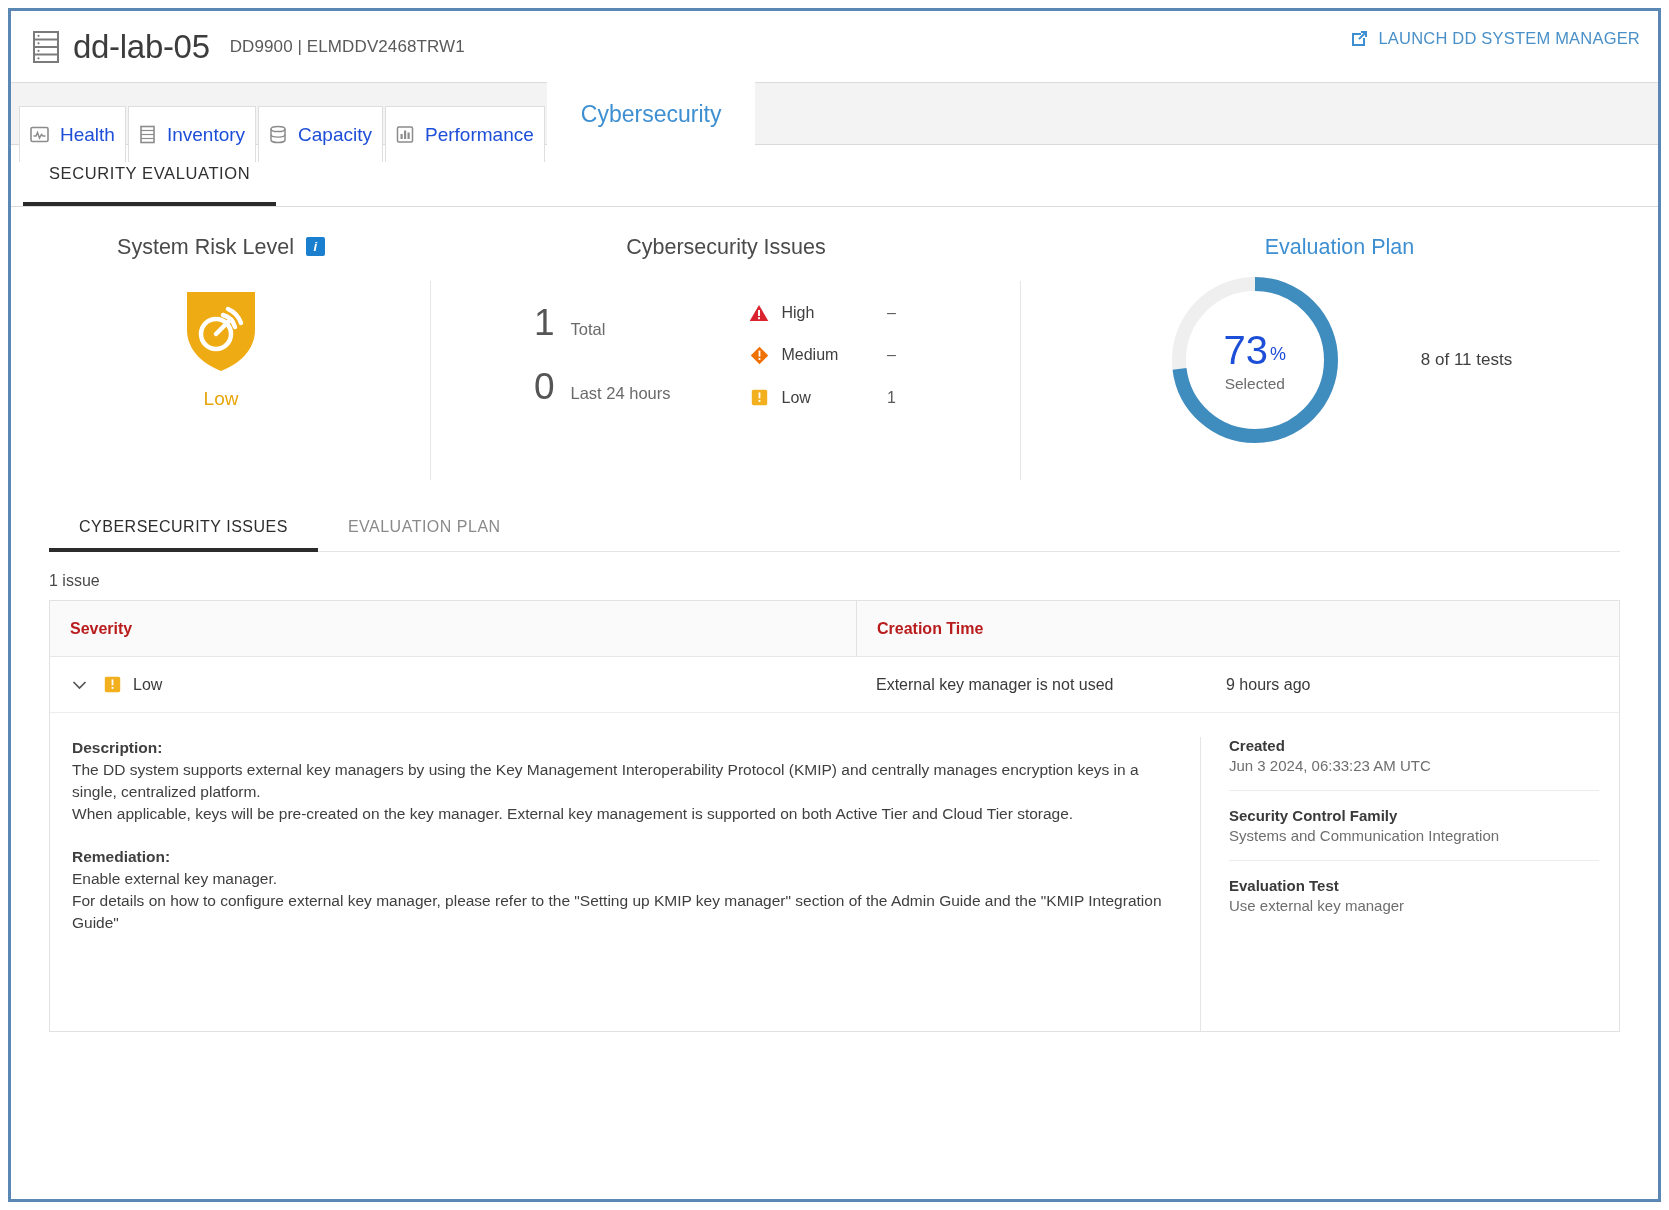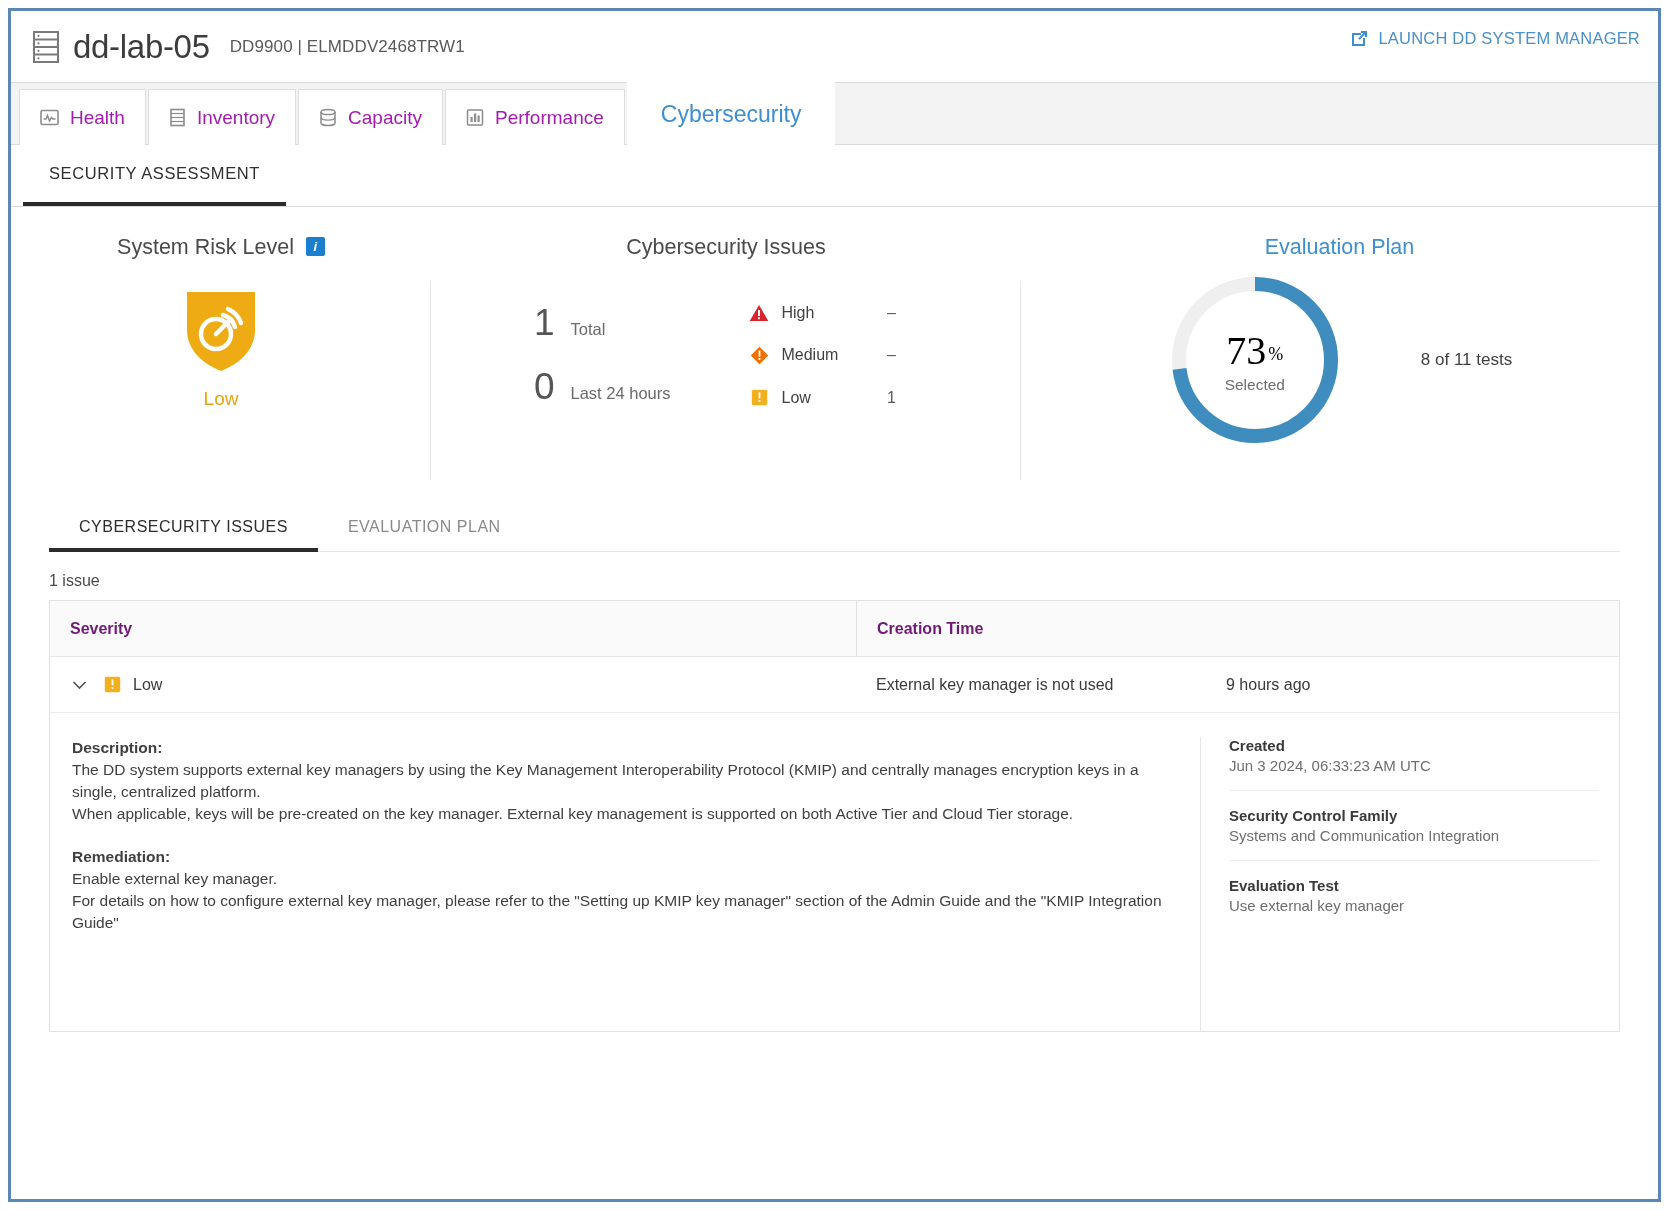--- a/index.html
+++ b/index.html
@@ -66,29 +66,29 @@
     padding-left: 8px;
     display: flex;
     align-items: flex-end;
   }
   .ptab {
     height: 56px;
     background: #ffffff;
     border: 1px solid #dedede;
     border-bottom: none;
     margin-right: 2px;
-    padding: 0 20px;
+    padding: 0 10px;
     display: flex;
     align-items: center;
     gap: 11px;
     font-size: 19px;
-    color: #a21caf;
+    color: #1d4ed8;
     cursor: pointer;
     position: relative;
-    top: 1px;
+    top: 18px;
   }
   .ptab.active {
     height: 62px;
     font-size: 23px;
     color: #3d8fd1;
     border: none;
     background: #ffffff;
     padding: 0 34px;
     top: 1px;
     box-shadow: 0 -1px 0 0 #ffffff;
@@ -188,21 +188,21 @@
     justify-content: center;
     gap: 78px;
     margin-top: 12px;
   }
   #donut-wrap { position: relative; width: 176px; height: 176px; }
   #donut-center {
     position: absolute; inset: 0;
     display: flex; flex-direction: column;
     align-items: center; justify-content: center;
   }
-  #donut-pct { font-size: 40px; color: #000000; font-weight: 300; font-family: Liberation Serif, serif; }
+  #donut-pct { font-size: 40px; color: #1d4ed8; font-weight: 300; }
   #donut-pct .unit { font-size: 18px; vertical-align: 4px; margin-left: 2px; }
   #donut-sub { font-size: 15.5px; color: #6d6d6d; margin-top: 2px; }
   #tests-text { font-size: 17px; color: #3f3f3f; white-space: nowrap; }
 
   
   #lower-tabs {
     margin: 0 38px;
     border-bottom: 1px solid #e4e4e4;
     display: flex;
     height: 50px;
@@ -237,21 +237,21 @@
     background: #ffffff;
     height: 432px;
   }
   #thead {
     display: flex;
     height: 56px;
     background: #fafafa;
     border-bottom: 1px solid #e7e7e7;
     align-items: center;
     font-size: 16px;
-    color: #701a75;
+    color: #b91c1c;
     font-weight: bold;
   }
   .th { padding-left: 20px; display: flex; align-items: center; height: 100%; }
   .th.sep { border-left: 1px solid #e2e2e2; }
   .c-sev  { width: 806px; }
   .c-iss  { width: 350px; }
   .c-time { flex: 1; }
 
   #trow {
     display: flex;
@@ -369,21 +369,21 @@
       <span>Performance</span>
     </div>
 
     <div class="ptab active">
       <span>Cybersecurity</span>
     </div>
   </div>
 
   <div id="subnav">
     <div id="subnav-item">
-      <span>SECURITY ASSESSMENT</span>
+      <span>SECURITY EVALUATION</span>
     </div>
   </div>
 
   <div id="summary">
 
     <div class="sum-col" id="col-risk">
       <div class="sum-title">
         <span>System Risk Level</span><span id="info-badge">i</span>
       </div>
       <div id="risk-body">

